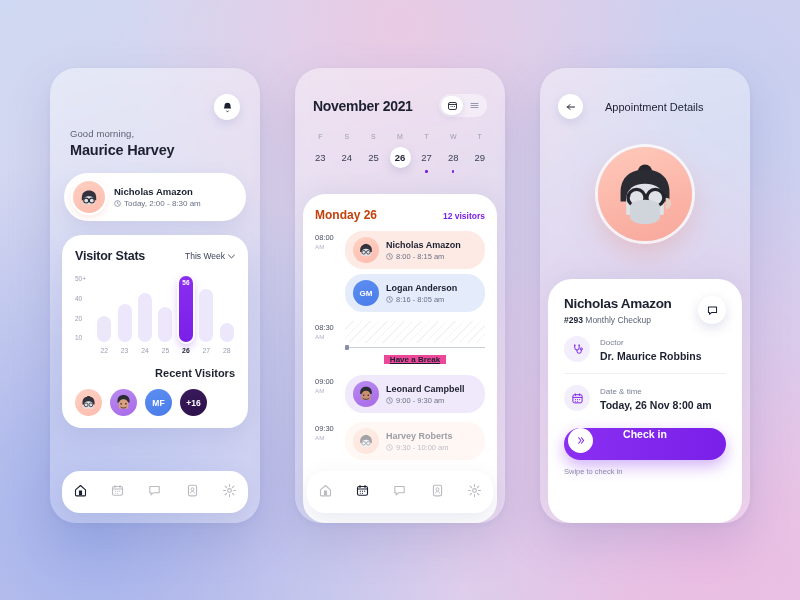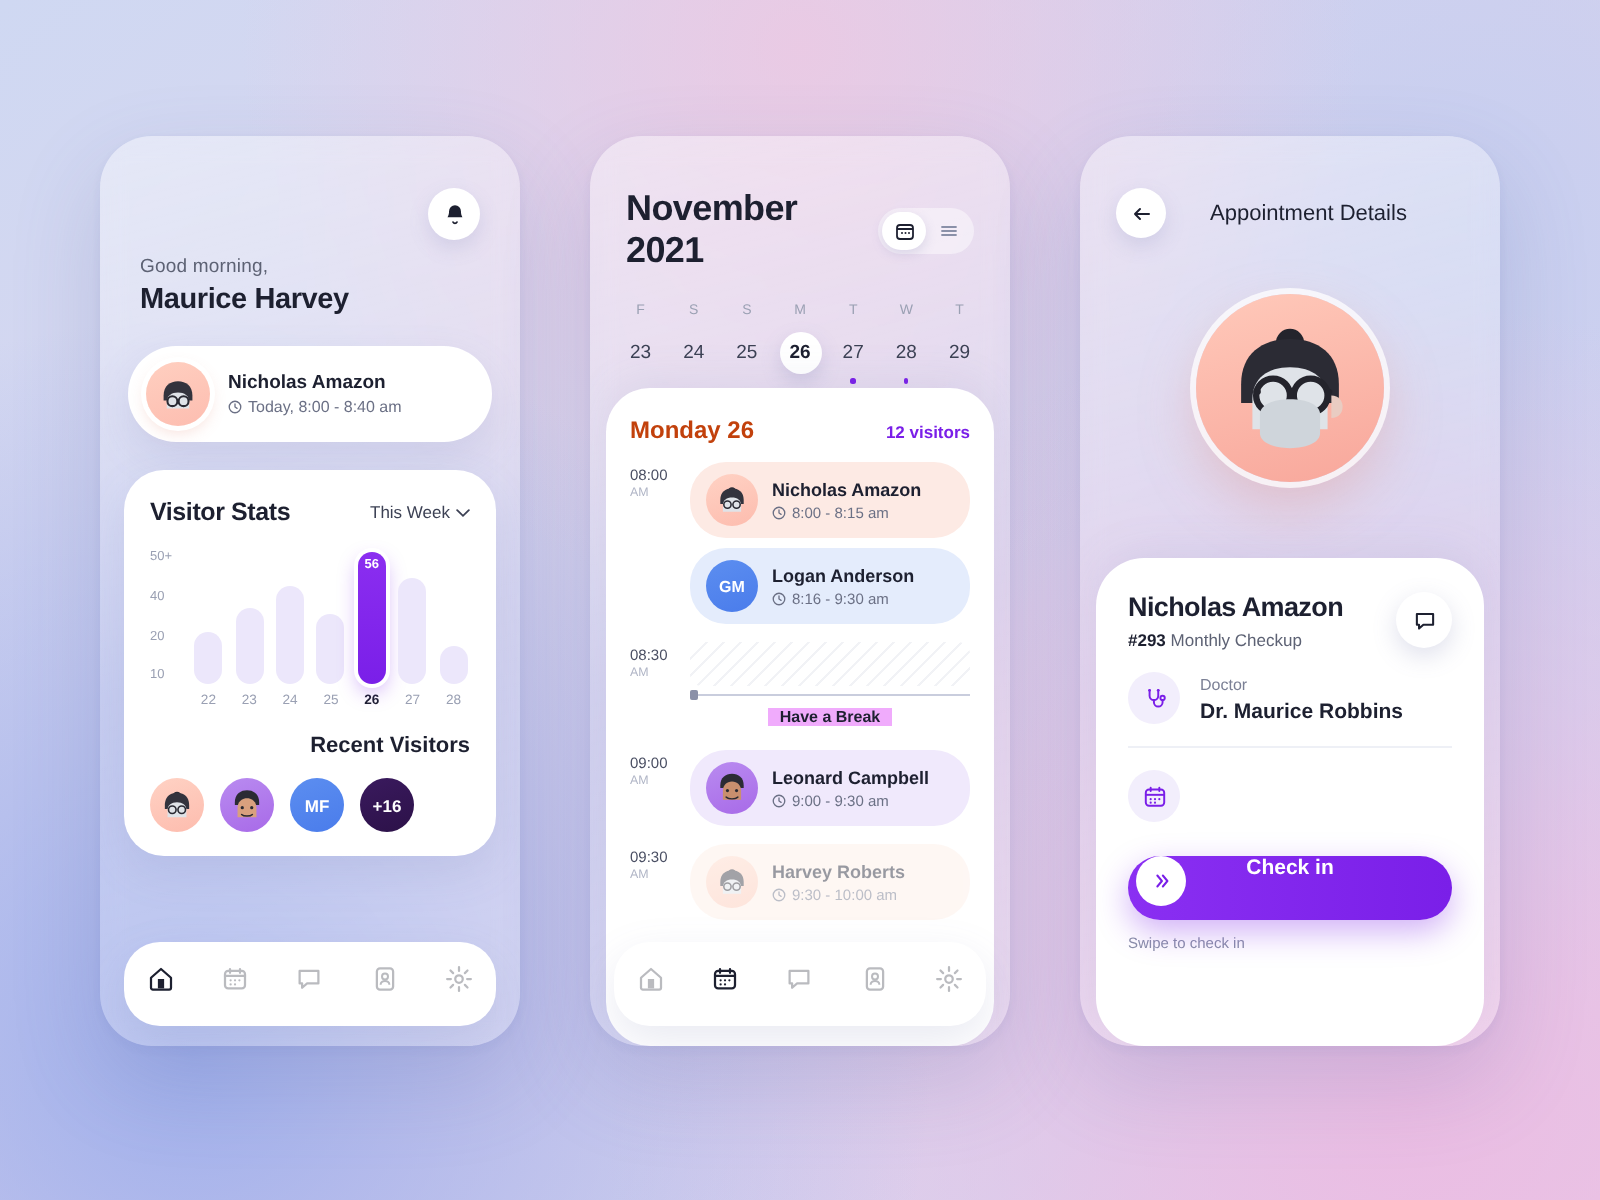--- a/index.html
+++ b/index.html
@@ -76,21 +76,21 @@
     position:absolute; left:12px; right:12px; bottom:10px; height:42px;
     background:#fff; border-radius:18px; box-shadow:0 8px 22px rgba(110,115,170,0.15);
     display:flex; align-items:center; justify-content:space-around;
   }
   .tabbar svg{ width:15px; height:15px; }
   .tb-ic{ opacity:.3; }
   .tb-ic.on{ opacity:1; }
 
   
   .p2-head{ padding:26px 18px 0 18px; display:flex; justify-content:space-between; align-items:center; }
-  .month{ font-size:18px; font-weight:bold; color:#1d2030; letter-spacing:-.3px; }
+  .month{ font-size:14px; font-weight:bold; color:#1d2030; letter-spacing:-.3px; }
   .vtoggle{ width:48px; height:23px; border-radius:13px; background:rgba(255,255,255,.45); display:flex; align-items:center; padding:2px; }
   .vt{ width:22px; height:19px; border-radius:10px; display:flex; align-items:center; justify-content:center; }
   .vt.on{ background:#fff; box-shadow:0 2px 6px rgba(110,115,170,.2); }
   .vt svg{ width:11px; height:11px; }
 
   .wkrow{ display:flex; padding:0 12px; margin-top:16px; }
   .wk{ flex:1; text-align:center; }
   .wkd{ font-size:7px; color:#9aa0b3; }
   .wkn{ font-size:9.5px; color:#3c4154; margin-top:7px; font-weight:500; position:relative; display:inline-flex; width:21px; height:21px; align-items:center; justify-content:center; border-radius:50%;}
   .wkn.sel{ background:#fff; font-weight:bold; color:#1d2030; box-shadow:0 4px 10px rgba(110,115,170,.22); }
@@ -110,21 +110,21 @@
   .evt.peach{ background:#fdeae4; }
   .evt.blue{ background:#e4ecfc; }
   .evt.lilac{ background:#f0e9fc; }
   .evt.fade{ background:#fdeee6; opacity:.45; }
   .ev-av{ width:26px; height:26px; flex:none; font-size:8px; font-weight:bold; color:#fff; }
   .ev-name{ font-size:9px; font-weight:bold; color:#1d2030; }
   .ev-time{ font-size:7.5px; color:#6b7085; display:flex; align-items:center; gap:3px; margin-top:2px; }
   .breakrow{ margin-top:4px; display:flex; align-items:center; }
   .brk-line{ flex:1; height:1px; background:#c9cddd; position:relative; }
   .brk-line:before{ content:""; position:absolute; left:0; top:-2px; width:4px; height:5px; background:#8a90a8; border-radius:1px; }
-  .brk-txt{ font-size:8px; font-weight:bold; color:#1d2030; text-align:center; margin-top:-6px; background:#f0abfc; display:inline-block; padding:0 6px; }
+  .brk-txt{ font-size:8px; font-weight:bold; color:#1d2030; text-align:center; margin-top:-6px; background:#ec4899; display:inline-block; padding:0 6px;text-decoration:underline; }
   .brk-wrap{ text-align:center; }
   .hatch{ background-image:repeating-linear-gradient(-45deg,rgba(180,186,205,.18) 0 1px,transparent 1px 6px); }
 
   
   .p3-head{ padding:26px 18px 0 18px; display:flex; align-items:center; gap:22px; }
   .back-btn{ width:25px; height:25px; background:#fff; box-shadow:0 4px 10px rgba(110,115,170,.18); }
   .back-btn svg{ width:12px; height:12px; }
   .p3-title{ font-size:11px; color:#1d2030; font-weight:500; }
   .hero{ width:94px; height:94px; margin:28px auto 0 auto; background:linear-gradient(165deg,#ffc9ba,#f8a79b); box-shadow:0 0 0 3px rgba(255,255,255,.75),0 12px 28px rgba(225,140,125,.35); overflow:hidden; }
   .d-card{ position:absolute; left:8px; right:8px; top:211px; bottom:0; background:#fff; border-radius:24px; padding:17px 16px 0 16px; box-shadow:0 -4px 20px rgba(110,115,170,.10); }
@@ -177,21 +177,21 @@
           <path d="M19.6 24.5h.8" stroke="#2a2a33" stroke-width="1.2"></path>
         </svg>
       </div>
       <div>
         <div class="appt-name">Nicholas Amazon</div>
         <div class="appt-time">
           <svg class="clk" viewBox="0 0 16 16">
               <circle cx="8" cy="8" r="6.6" fill="none" stroke="#6b7085" stroke-width="1.5"></circle>
               <path d="M8 4.6V8l2.4 1.6" stroke="#6b7085" stroke-width="1.5" fill="none" stroke-linecap="round"></path>
             </svg>
-          <span>Today, 8:00 - 8:40 am</span>
+          <span>Today, 2:00 - 8:30 am</span>
         </div>
       </div>
     </div>
 
     <div class="stats-card">
       <div class="stats-top">
         <div class="stats-title">Visitor Stats</div>
         <div class="week-sel">
           <span>This Week</span>
           <svg class="chev" viewBox="0 0 12 8">
@@ -365,21 +365,21 @@
               </div>
               <div class="evt blue" style="margin-top:5px">
                 <div class="circ ev-av" style="background:linear-gradient(160deg,#5c8ef0,#4a7ceb)">GM</div>
                 <div>
                   <div class="ev-name">Logan Anderson</div>
                   <div class="ev-time">
                     <svg class="clk" viewBox="0 0 16 16">
                       <circle cx="8" cy="8" r="6.6" fill="none" stroke="#6b7085" stroke-width="1.5"></circle>
                       <path d="M8 4.6V8l2.4 1.6" stroke="#6b7085" stroke-width="1.5" fill="none" stroke-linecap="round"></path>
                     </svg>
-                    <span>8:16 - 9:30 am</span>
+                    <span>8:16 - 8:05 am</span>
                   </div>
                 </div>
               </div>
             </div>
           </div>
           <div class="slot">
             <div class="stime">
               <div class="sth">08:30</div>
               <div class="stm">AM</div>
             </div>
@@ -547,20 +547,24 @@
               <path d="M8 3.5v3M16 3.5v3" stroke="#7a1fe8" stroke-width="1.8" stroke-linecap="round"></path>
               <g fill="#7a1fe8">
                 <circle cx="8" cy="14" r="1"></circle>
                 <circle cx="12" cy="14" r="1"></circle>
                 <circle cx="16" cy="14" r="1"></circle>
                 <circle cx="8" cy="17.2" r="1"></circle>
                 <circle cx="12" cy="17.2" r="1"></circle>
               </g>
             </svg>
         </div>
+        <div>
+          <div class="info-lab">Date &amp; time</div>
+          <div class="info-val">Today, 26 Nov 8:00 am</div>
+        </div>
       </div>
 
       <div class="checkin">
         <div class="circ ci-knob">
           <svg viewBox="0 0 24 24">
               <path d="M8 6l5 6-5 6M14 6l5 6-5 6" stroke="#7a1fe8" stroke-width="2.2" fill="none" stroke-linecap="round" stroke-linejoin="round"></path>
             </svg>
         </div>
         <div class="ci-txt">Check in</div>
       </div>

